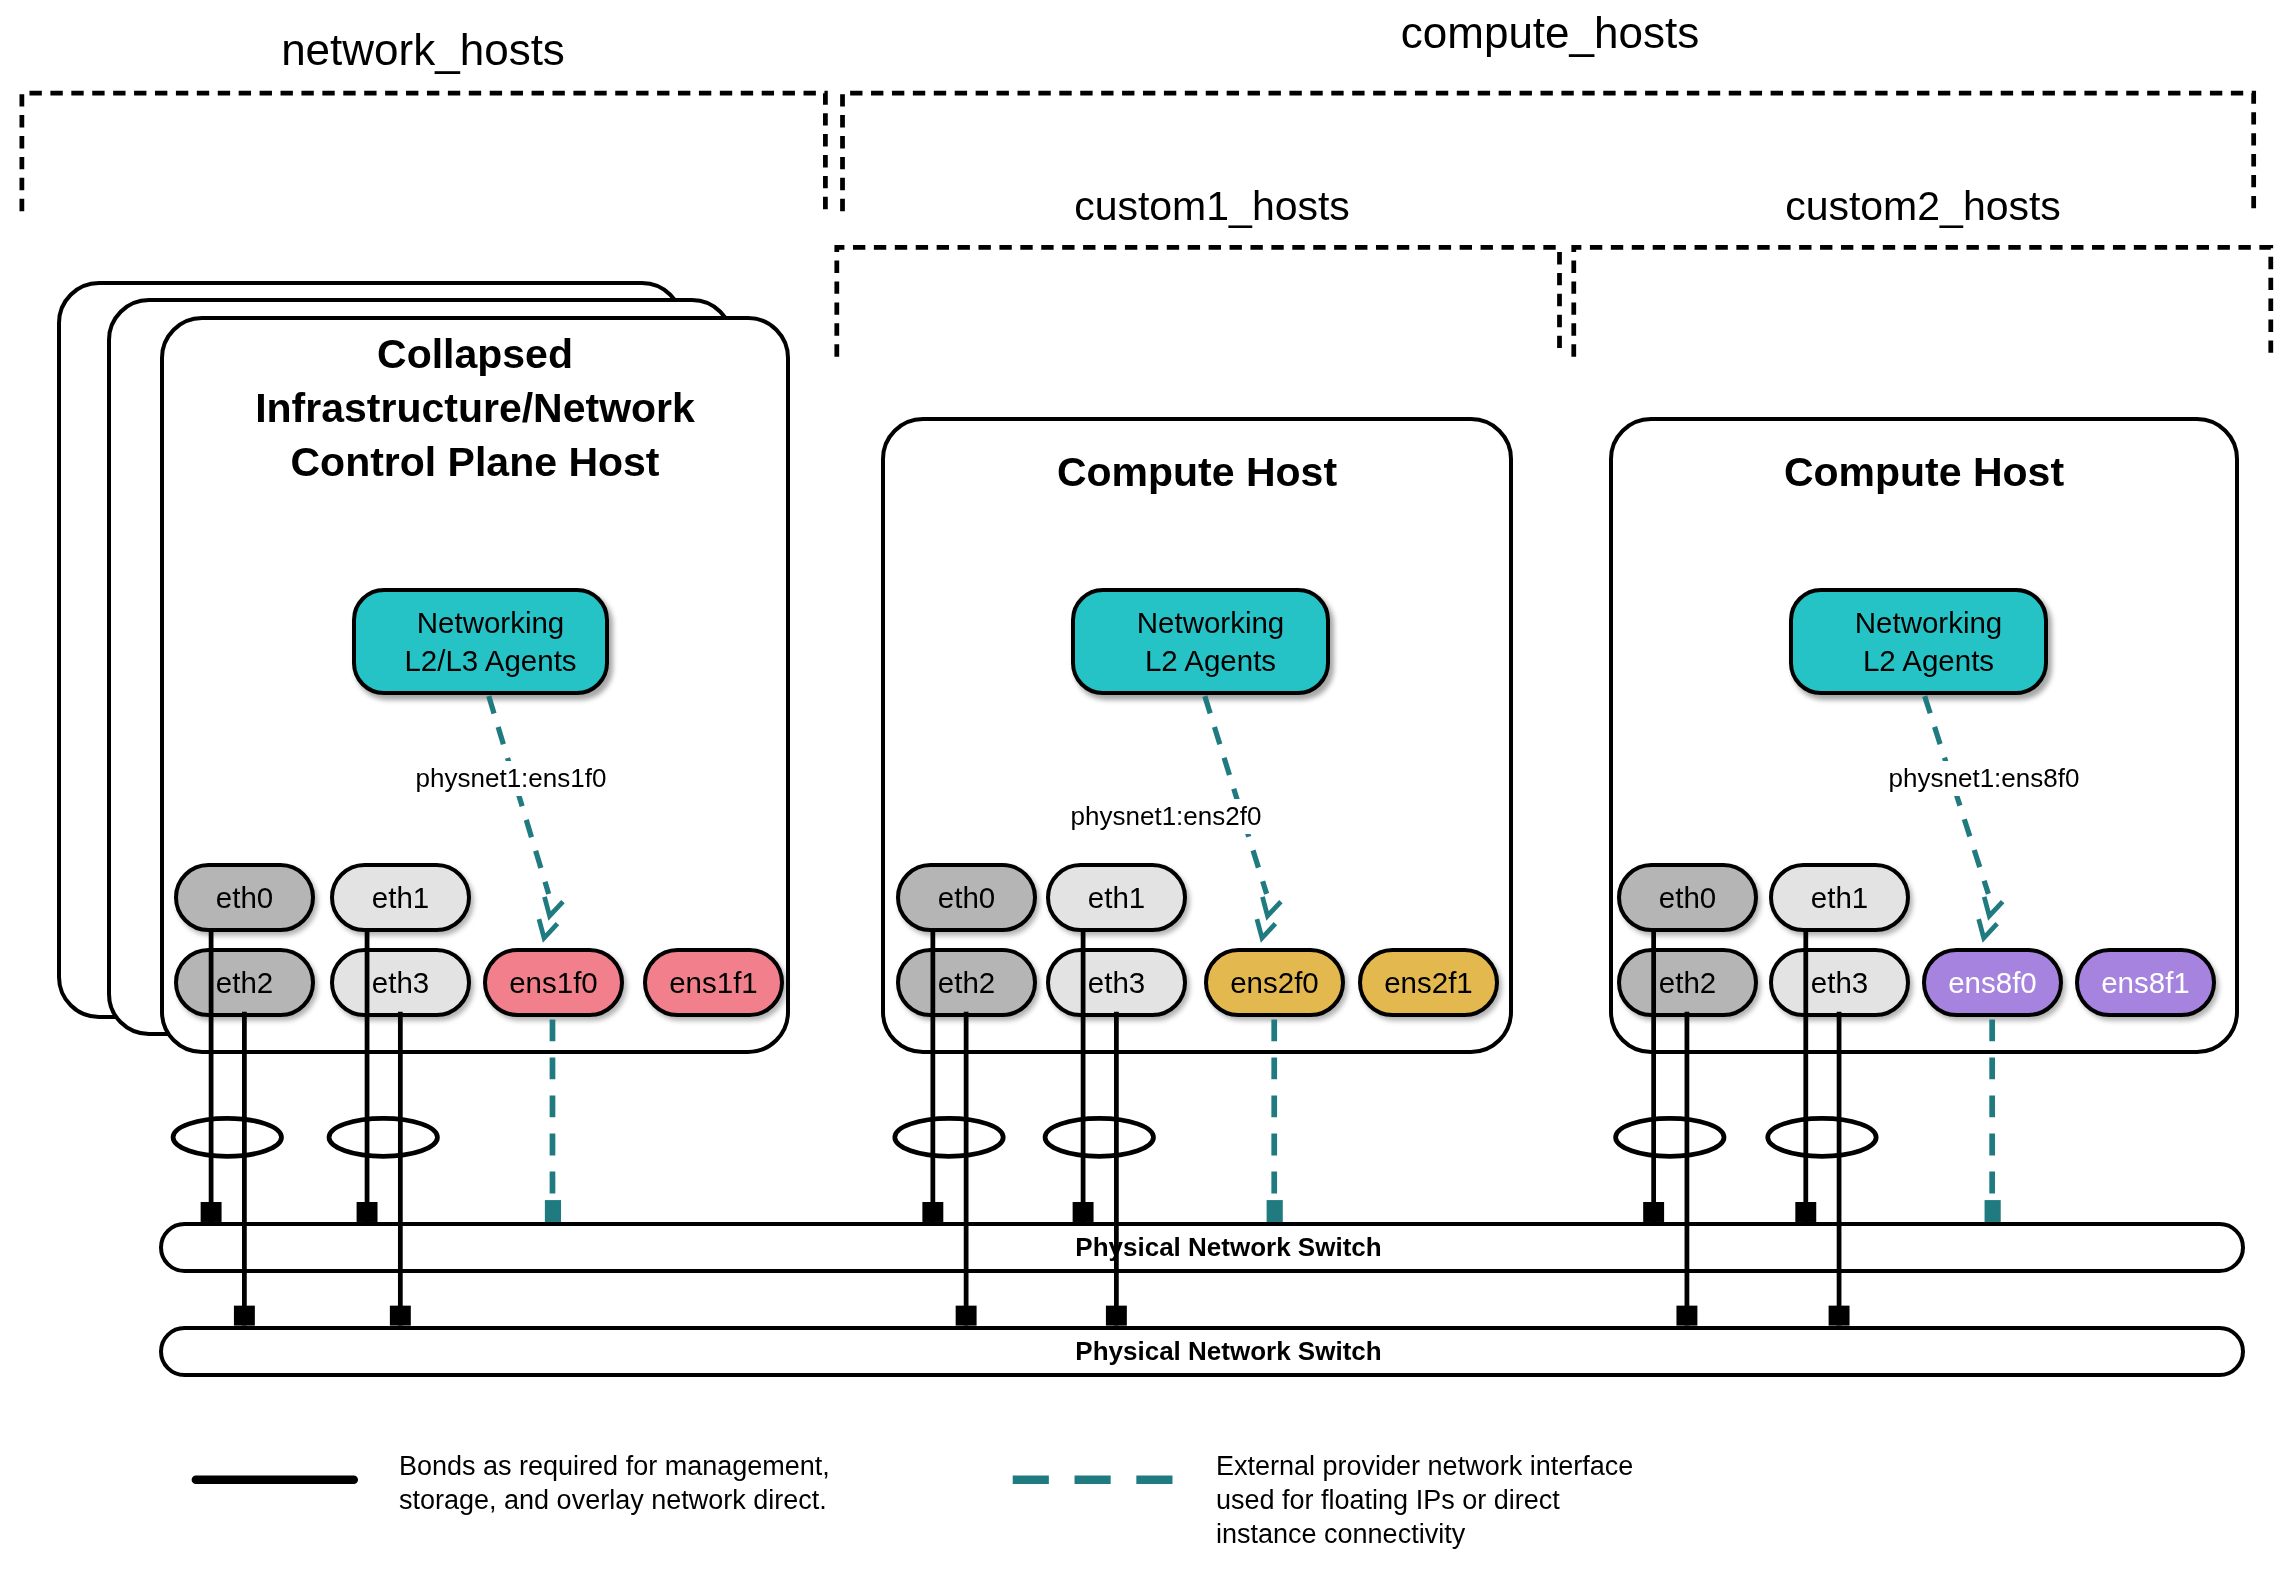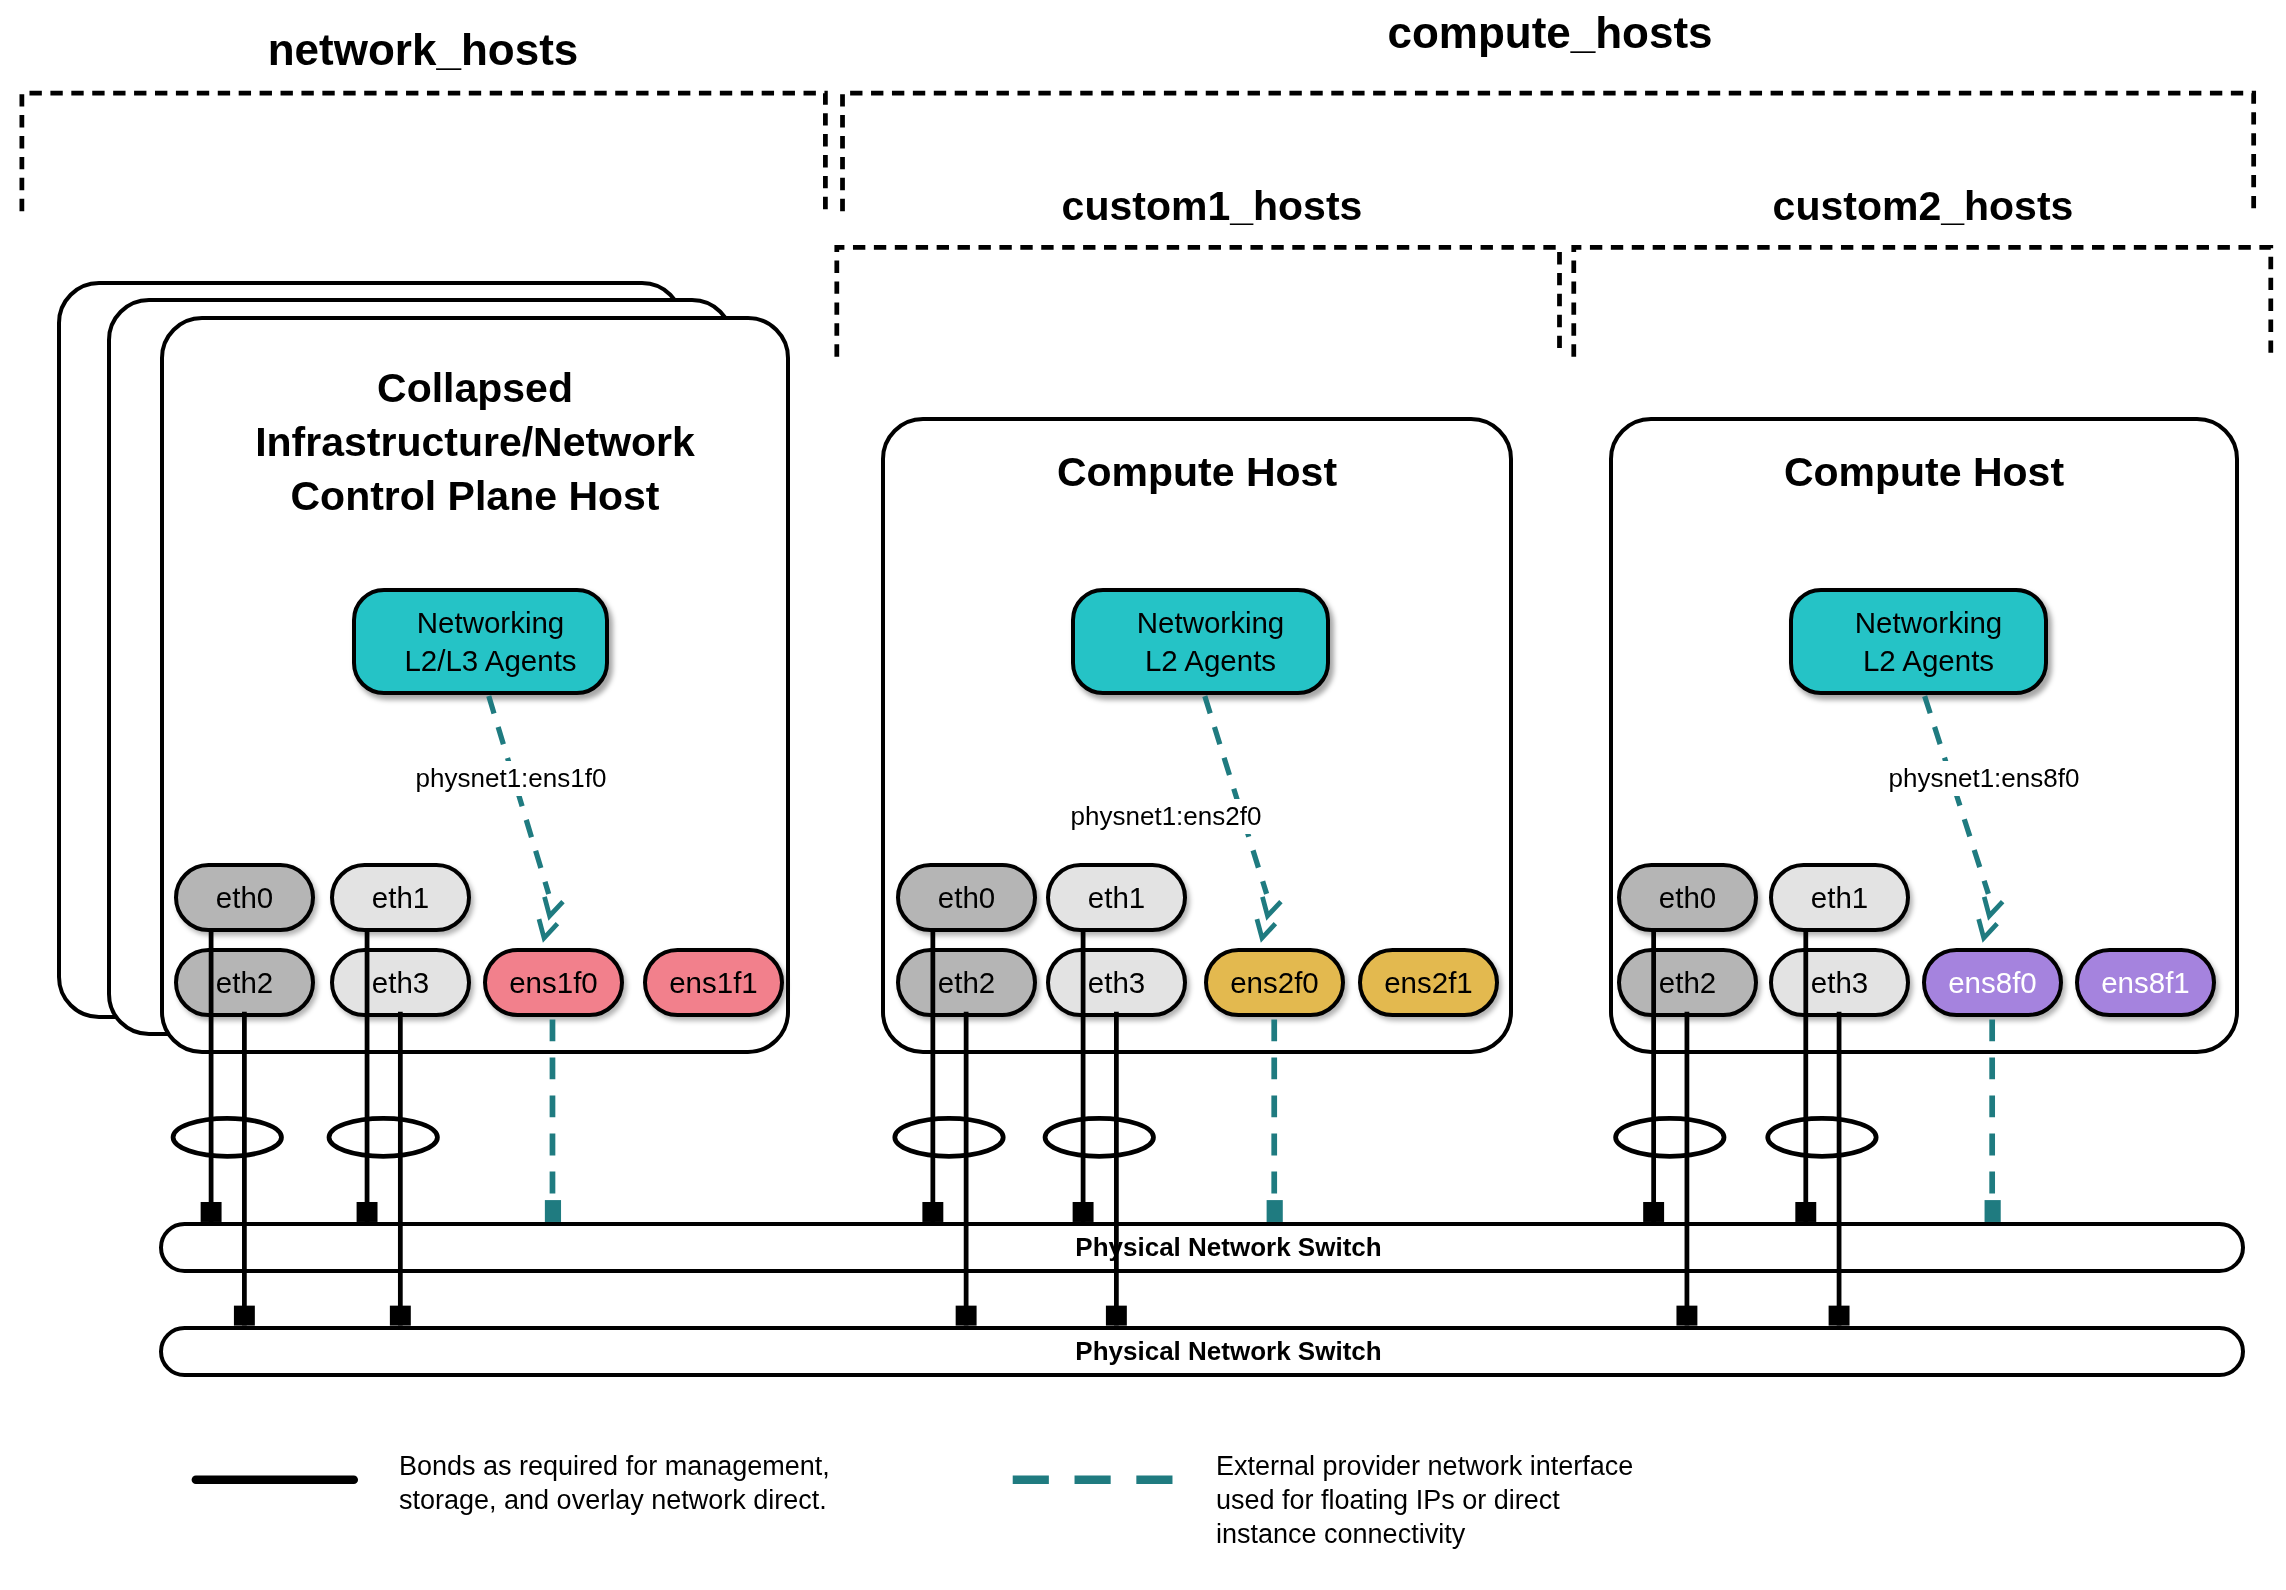--- a/index.html
+++ b/index.html
@@ -1,18 +1,18 @@
 <!DOCTYPE html>
 <html style="font-size:15px"><head>
 <meta charset="utf-8">
 <style>
   html,body{margin:0;padding:0;background:#fff;}
   #canvas{position:relative;width:2286px;height:1590px;background:#fff;overflow:hidden;
           font-family:"Liberation Sans",sans-serif;color:#000;}
-  .group-label{position:absolute;transform:translateX(-50%);font-size:44px;font-weight:700;white-space:nowrap;}
+  .group-label{position:absolute;transform:translateX(-50%);font-size:44px;font-weight:400;white-space:nowrap;}
   .custom-label{font-size:41px;}
   .host-box{position:absolute;background:#fff;border:4.8px solid #000;border-radius:42px;box-sizing:border-box;}
   .host-title{position:absolute;text-align:center;font-weight:bold;font-size:41px;line-height:54px;white-space:nowrap;}
   .agent-box{position:absolute;background:var(--teal-fill);border:4.8px solid #000;border-radius:32px;
              box-sizing:border-box;text-align:center;font-size:29.5px;line-height:38px;
              display:flex;flex-direction:column;justify-content:center;
              box-shadow:3.8px 4.8px 5.7px rgba(0,0,0,.35);padding-left:20px;}
   .pill{position:absolute;width:141px;height:69px;border:4.8px solid #000;border-radius:35px;
         box-sizing:border-box;display:flex;align-items:center;justify-content:center;
         font-size:29.5px;box-shadow:2.9px 3.8px 4.8px rgba(0,0,0,.30);}
@@ -50,21 +50,21 @@
   <div class="group-label custom-label" style="left:1212px;top:183px;">custom1_hosts</div>
   <div class="group-label custom-label" style="left:1923px;top:183px;">custom2_hosts</div>
 
   <div class="host-box" style="left:57px;top:281px;width:627px;height:738px;"></div>
   <div class="host-box" style="left:107px;top:298px;width:627px;height:738px;"></div>
   <div class="host-box" style="left:160px;top:316px;width:630px;height:738px;"></div>
 
   <div class="host-box" style="left:881px;top:417px;width:632px;height:637px;"></div>
   <div class="host-box" style="left:1609px;top:417px;width:630px;height:637px;"></div>
 
-  <div class="host-title" style="left:160px;top:327px;width:630px;margin-top:34px;">
+  <div class="host-title" style="left:160px;top:327px;width:630px;">
     <div>Collapsed</div>
     <div>Infrastructure/Network</div>
     <div>Control Plane Host</div>
   </div>
   <div class="host-title" style="left:881px;top:445px;width:632px;">Compute Host</div>
   <div class="host-title" style="left:1609px;top:445px;width:630px;">Compute Host</div>
 
   <div class="agent-box" style="left:352px;top:588px;width:257px;height:107px;">
     <div>Networking</div>
     <div>L2/L3 Agents</div>

